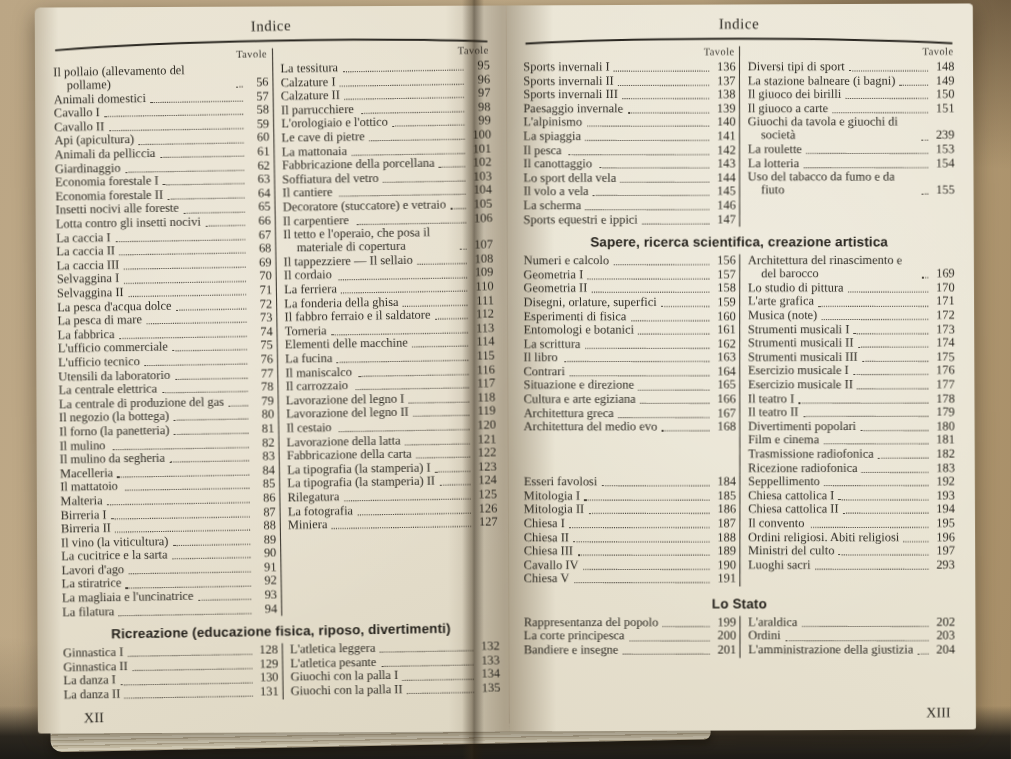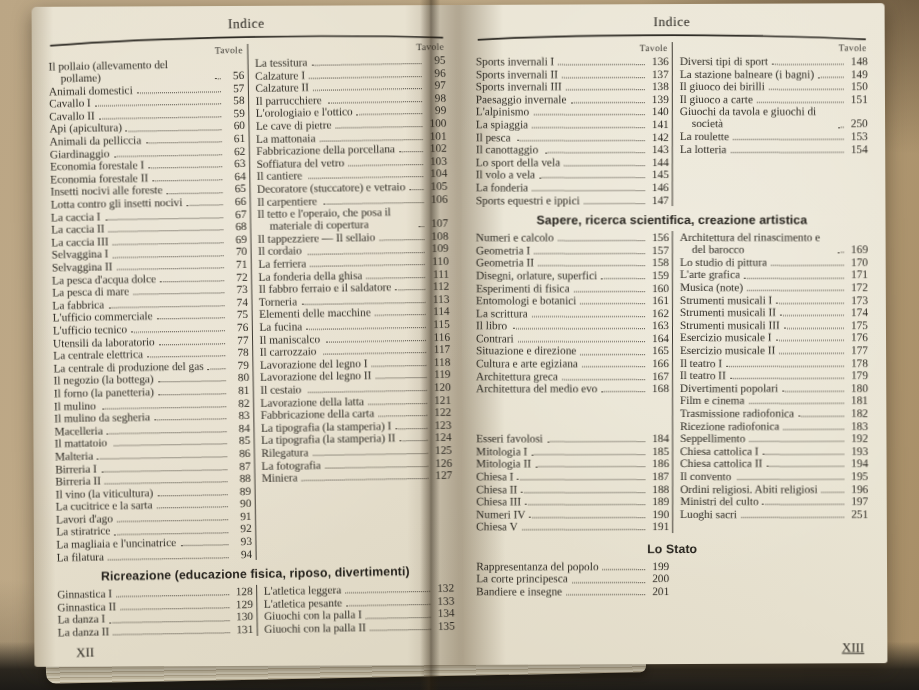--- a/index.html
+++ b/index.html
@@ -80,21 +80,21 @@
 
   .section-title {
     font-family:"Liberation Sans","DejaVu Sans",sans-serif;
     font-weight:bold; font-size:12.3px; color:#26231d;
     text-align:center; margin:7px 0 4px 0; letter-spacing:0.1px;
   }
   .section-title.small { margin-top:9px; }
 
   .folio { position:absolute; bottom:2px; font-size:13px; color:#2c2922; }
   .folio.fl { left:18px; }
-  .folio.fr { right:4px;text-decoration:underline; }
+  .folio.fr { right:4px; }
 
   .gutter {
     position:absolute; left:420px; top:0; width:20px; height:100%;
     background:linear-gradient(to right, rgba(0,0,0,0) 0%, rgba(58,45,26,0.38) 45%, rgba(40,30,16,0.5) 55%, rgba(0,0,0,0) 100%);
     pointer-events:none;
   }
 </style>
 </head>
 <body>
 
@@ -676,21 +676,21 @@
     <span class="enum">144</span>
   </div>
 
   <div class="entry">
     <span class="etext">Il volo a vela</span>
     <span class="lead"></span>
     <span class="enum">145</span>
   </div>
 
   <div class="entry">
-    <span class="etext">La fonderia</span>
+    <span class="etext">La scherma</span>
     <span class="lead"></span>
     <span class="enum">146</span>
   </div>
 
   <div class="entry">
     <span class="etext">Sports equestri e ippici</span>
     <span class="lead"></span>
     <span class="enum">147</span>
   </div>
 </div>
@@ -718,35 +718,40 @@
 
   <div class="entry">
     <span class="etext">Il giuoco a carte</span>
     <span class="lead"></span>
     <span class="enum">151</span>
   </div>
 
   <div class="entry">
     <span class="etext">Giuochi da tavola e giuochi di società</span>
     <span class="lead"></span>
-    <span class="enum">250</span>
+    <span class="enum">239</span>
   </div>
 
   <div class="entry">
     <span class="etext">La roulette</span>
     <span class="lead"></span>
     <span class="enum">153</span>
   </div>
 
   <div class="entry">
     <span class="etext">La lotteria</span>
     <span class="lead"></span>
     <span class="enum">154</span>
   </div>
 
+  <div class="entry">
+    <span class="etext">Uso del tabacco da fumo e da fiuto</span>
+    <span class="lead"></span>
+    <span class="enum">155</span>
+  </div>
 </div>
           </div>
         </div>
 
         <div class="section-title">Sapere, ricerca scientifica, creazione artistica</div>
         <div class="cols">
           <div class="col">
             <div>
   <div class="entry">
     <span class="etext">Numeri e calcolo</span>
@@ -955,21 +960,21 @@
     <span class="enum">188</span>
   </div>
 
   <div class="entry">
     <span class="etext">Chiesa III</span>
     <span class="lead"></span>
     <span class="enum">189</span>
   </div>
 
   <div class="entry">
-    <span class="etext">Numeri IV</span>
+    <span class="etext">Cavallo IV</span>
     <span class="lead"></span>
     <span class="enum">190</span>
   </div>
 
   <div class="entry">
     <span class="etext">Chiesa V</span>
     <span class="lead"></span>
     <span class="enum">191</span>
   </div>
 </div>
@@ -1008,21 +1013,21 @@
 
   <div class="entry">
     <span class="etext">Ministri del culto</span>
     <span class="lead"></span>
     <span class="enum">197</span>
   </div>
 
   <div class="entry">
     <span class="etext">Luoghi sacri</span>
     <span class="lead"></span>
-    <span class="enum">251</span>
+    <span class="enum">293</span>
   </div>
 </div>
           </div>
         </div>
 
         <div class="section-title small">Lo Stato</div>
         <div class="cols">
           <div class="col">
             <div>
   <div class="entry">
@@ -1037,20 +1042,41 @@
     <span class="enum">200</span>
   </div>
 
   <div class="entry">
     <span class="etext">Bandiere e insegne</span>
     <span class="lead"></span>
     <span class="enum">201</span>
   </div>
 </div>
           </div>
+          <div class="col col-r">
+            <div>
+  <div class="entry">
+    <span class="etext">L'araldica</span>
+    <span class="lead"></span>
+    <span class="enum">202</span>
+  </div>
+
+  <div class="entry">
+    <span class="etext">Ordini</span>
+    <span class="lead"></span>
+    <span class="enum">203</span>
+  </div>
+
+  <div class="entry">
+    <span class="etext">L'amministrazione della giustizia</span>
+    <span class="lead"></span>
+    <span class="enum">204</span>
+  </div>
+</div>
+          </div>
         </div>
 
         <div class="folio fr">XIII</div>
       </div>
     </div>
 
   </div>
 
   <div class="gutter"></div>
 </div>

